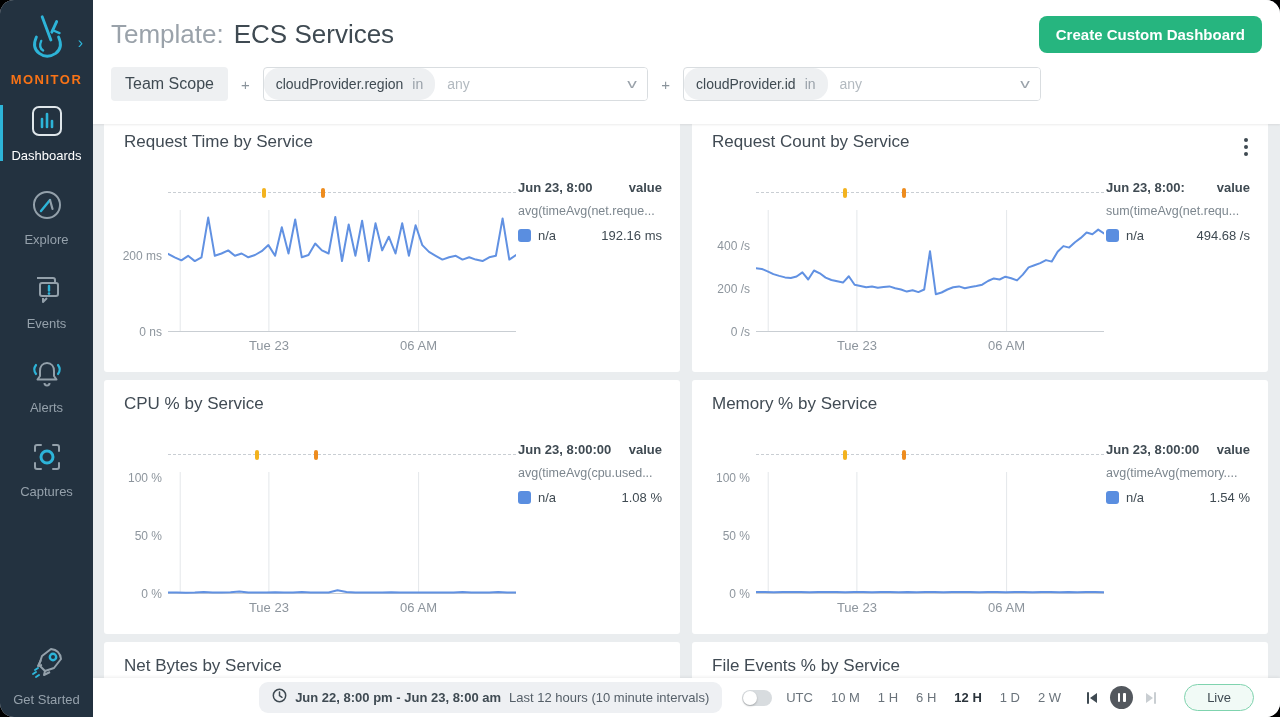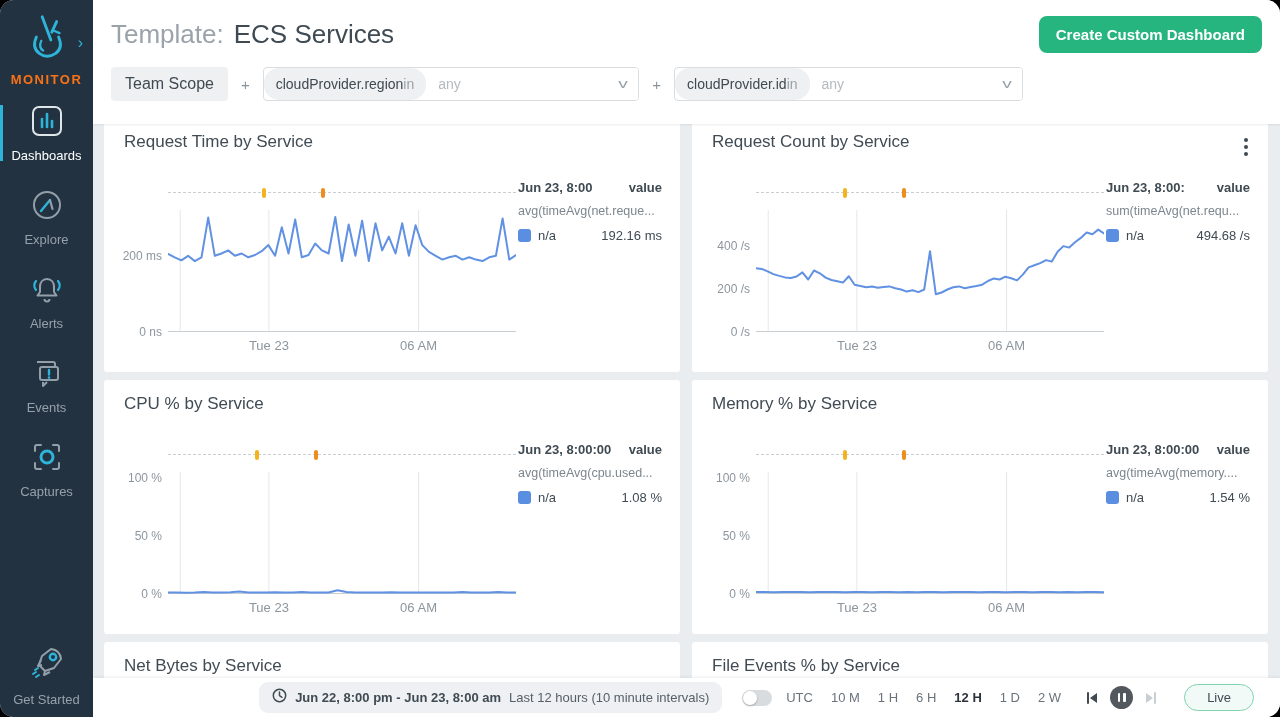--- a/index.html
+++ b/index.html
@@ -22,21 +22,21 @@
   .header { position:absolute; left:93px; top:0; right:0; height:124px; background:#ffffff; z-index:20; box-shadow:0 1px 2px rgba(0,0,0,.08); }
   .header-row1 { display:flex; align-items:center; padding:16px 18px 0 18px; }
   .page-title { font-size:26px; }
   .title-prefix { color:#9aa2aa; }
   .title-main { color:#3f4a52; margin-left:10px; }
   .create-btn { margin-left:auto; background:#26b57f; color:#fff; font-size:15px; font-weight:bold; border:none; border-radius:8px; padding:10px 17px; cursor:pointer; font-family:"Liberation Sans",sans-serif; }
   .header-row2 { display:flex; align-items:center; gap:13px; padding:14px 18px 0 18px; }
   .chip { background:#eef0f2; border-radius:4px; padding:8px 14px; font-size:16px; color:#3f4a52; cursor:pointer; }
   .plus { color:#8a939b; font-size:15px; }
   .filter-ctl { display:flex; align-items:stretch; border:1px solid #d9dde0; border-radius:4px; overflow:hidden; cursor:pointer; }
-  .filter-key { background:#eef0f2; display:flex; align-items:center; padding:8px 12px; font-size:14px; color:#3f4a52;border-radius:15px; }
+  .filter-key { background:#eef0f2; display:flex; align-items:center; gap:9px; padding:8px 12px; font-size:14px; color:#3f4a52;border-radius:15px; }
   .filter-op { color:#9aa2aa; }
   .filter-val { background:#fff; display:flex; align-items:center; justify-content:space-between; padding:8px 12px; font-size:14px; color:#b3bac0; width:212px; }
   .filter-caret { color:#9aa2aa; font-size:12px; transform:scaleX(1.6); }
 
   
   .content { position:absolute; left:93px; top:112px; right:0; bottom:0; overflow:hidden; padding:6px 12px 0 11px; }
   .grid { display:grid; grid-template-columns:1fr 1fr; gap:8px 12px; grid-auto-rows:254px; }
   .panel { background:#fff; border-radius:3px; position:relative; padding:14px 20px 0 20px; overflow:hidden; }
   .panel-title { font-size:17px; font-weight:normal; color:#414b54; }
   .kebab { position:absolute; right:16px; top:16px; display:flex; flex-direction:column; gap:3px; padding:4px; cursor:pointer; }
@@ -120,40 +120,40 @@
             <path d="M12 24 L21 13" stroke="#2db4d8" stroke-width="2.4" stroke-linecap="round"></path>
             <path d="M21 13 l2.5 9" stroke="#93a0aa" stroke-width="2.2" stroke-linecap="round"></path>
           </svg>
         </span>
         <span class="nav-label">Explore</span>
       </div>
 
       <div class="nav-item">
         <span>
           <svg width="36" height="36" viewBox="0 0 36 36" fill="none">
-            <path d="M18 8 c-4.5 0 -7 3.5 -7 8 v5 l-2.5 3.5 h19 L25 21 v-5 c0 -4.5 -2.5 -8 -7 -8 z" stroke="#93a0aa" stroke-width="2" stroke-linejoin="round"></path>
-            <path d="M15.5 28 a2.5 2.5 0 0 0 5 0" stroke="#93a0aa" stroke-width="2"></path>
-            <path d="M7 10 q-3.5 4.5 0 9" stroke="#2db4d8" stroke-width="2.2" stroke-linecap="round"></path>
-            <path d="M29 10 q3.5 4.5 0 9" stroke="#2db4d8" stroke-width="2.2" stroke-linecap="round"></path>
-          </svg>
-        </span>
-        <span class="nav-label">Alerts</span>
-      </div>
-
-      <div class="nav-item">
-        <span>
-          <svg width="36" height="36" viewBox="0 0 36 36" fill="none">
             <path d="M8 7 h16 a2 2 0 0 1 2 2 v9 h-4" stroke="#93a0aa" stroke-width="2" stroke-linejoin="round"></path>
             <rect x="11" y="12" width="18" height="13" rx="2" stroke="#93a0aa" stroke-width="2" fill="#233240"></rect>
             <path d="M14 27 v4 l4 -4" stroke="#93a0aa" stroke-width="2" stroke-linejoin="round"></path>
             <line x1="20" y1="15" x2="20" y2="19.5" stroke="#2db4d8" stroke-width="2.4" stroke-linecap="round"></line>
             <circle cx="20" cy="22.6" r="1.3" fill="#2db4d8"></circle>
           </svg>
         </span>
         <span class="nav-label">Events</span>
+      </div>
+
+      <div class="nav-item">
+        <span>
+          <svg width="36" height="36" viewBox="0 0 36 36" fill="none">
+            <path d="M18 8 c-4.5 0 -7 3.5 -7 8 v5 l-2.5 3.5 h19 L25 21 v-5 c0 -4.5 -2.5 -8 -7 -8 z" stroke="#93a0aa" stroke-width="2" stroke-linejoin="round"></path>
+            <path d="M15.5 28 a2.5 2.5 0 0 0 5 0" stroke="#93a0aa" stroke-width="2"></path>
+            <path d="M7 10 q-3.5 4.5 0 9" stroke="#2db4d8" stroke-width="2.2" stroke-linecap="round"></path>
+            <path d="M29 10 q3.5 4.5 0 9" stroke="#2db4d8" stroke-width="2.2" stroke-linecap="round"></path>
+          </svg>
+        </span>
+        <span class="nav-label">Alerts</span>
       </div>
 
       <div class="nav-item">
         <span>
           <svg width="36" height="36" viewBox="0 0 36 36" fill="none">
             <path d="M6 12 v-4 a2 2 0 0 1 2 -2 h4 M24 6 h4 a2 2 0 0 1 2 2 v4 M30 24 v4 a2 2 0 0 1 -2 2 h-4 M12 30 h-4 a2 2 0 0 1 -2 -2 v-4" stroke="#93a0aa" stroke-width="2" stroke-linecap="round"></path>
             <circle cx="18" cy="18" r="6" stroke="#2db4d8" stroke-width="3"></circle>
           </svg>
         </span>
         <span class="nav-label">Captures</span>

